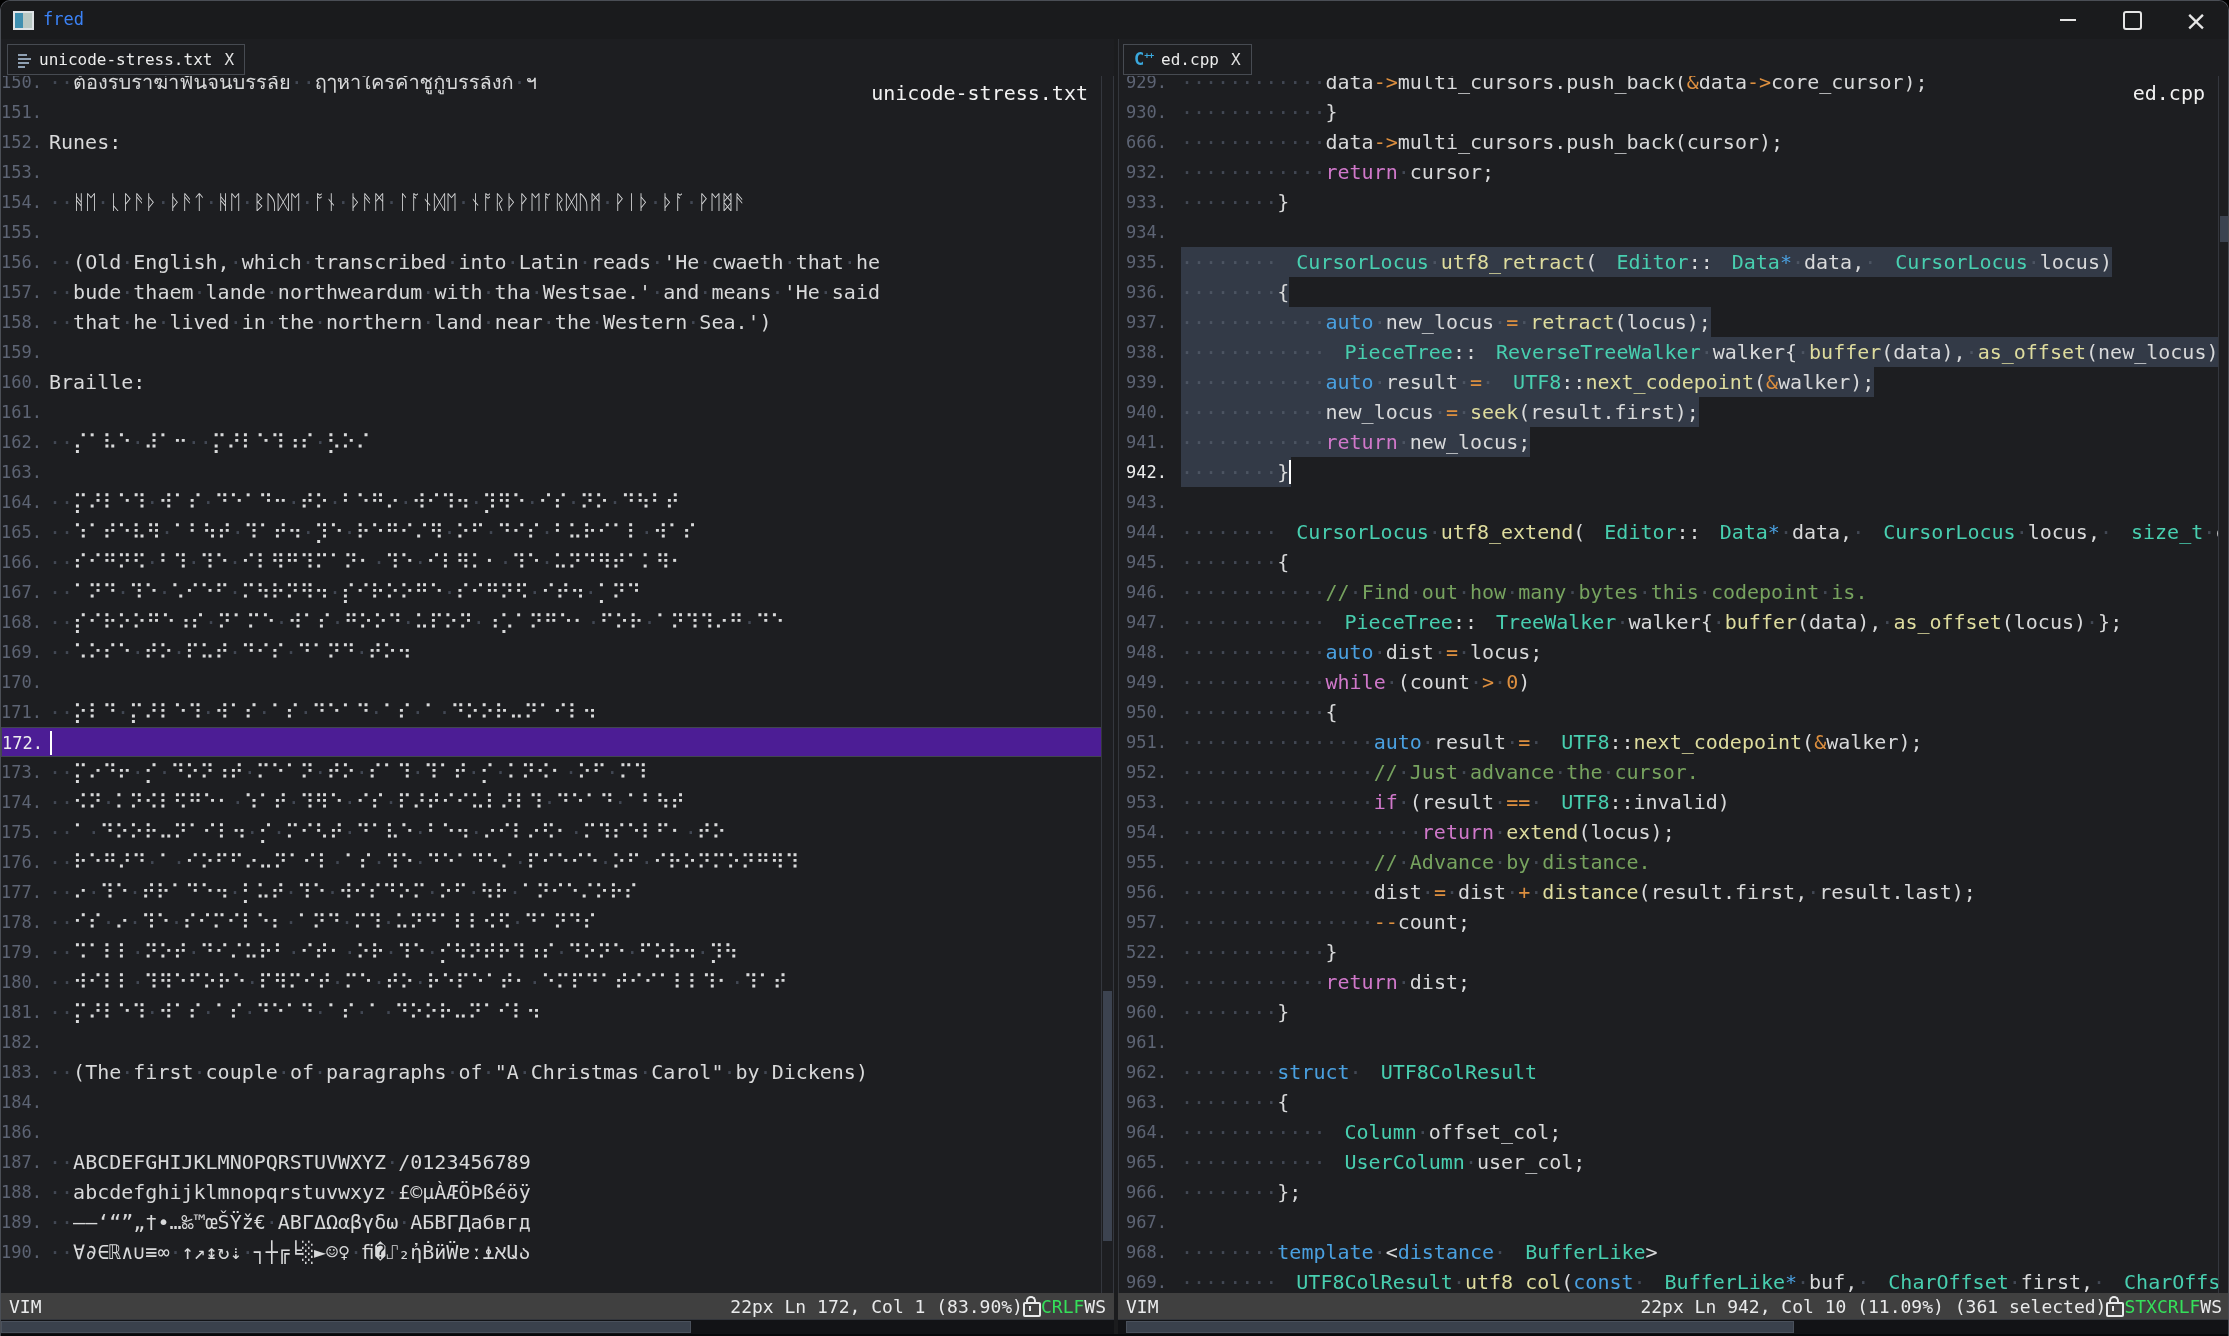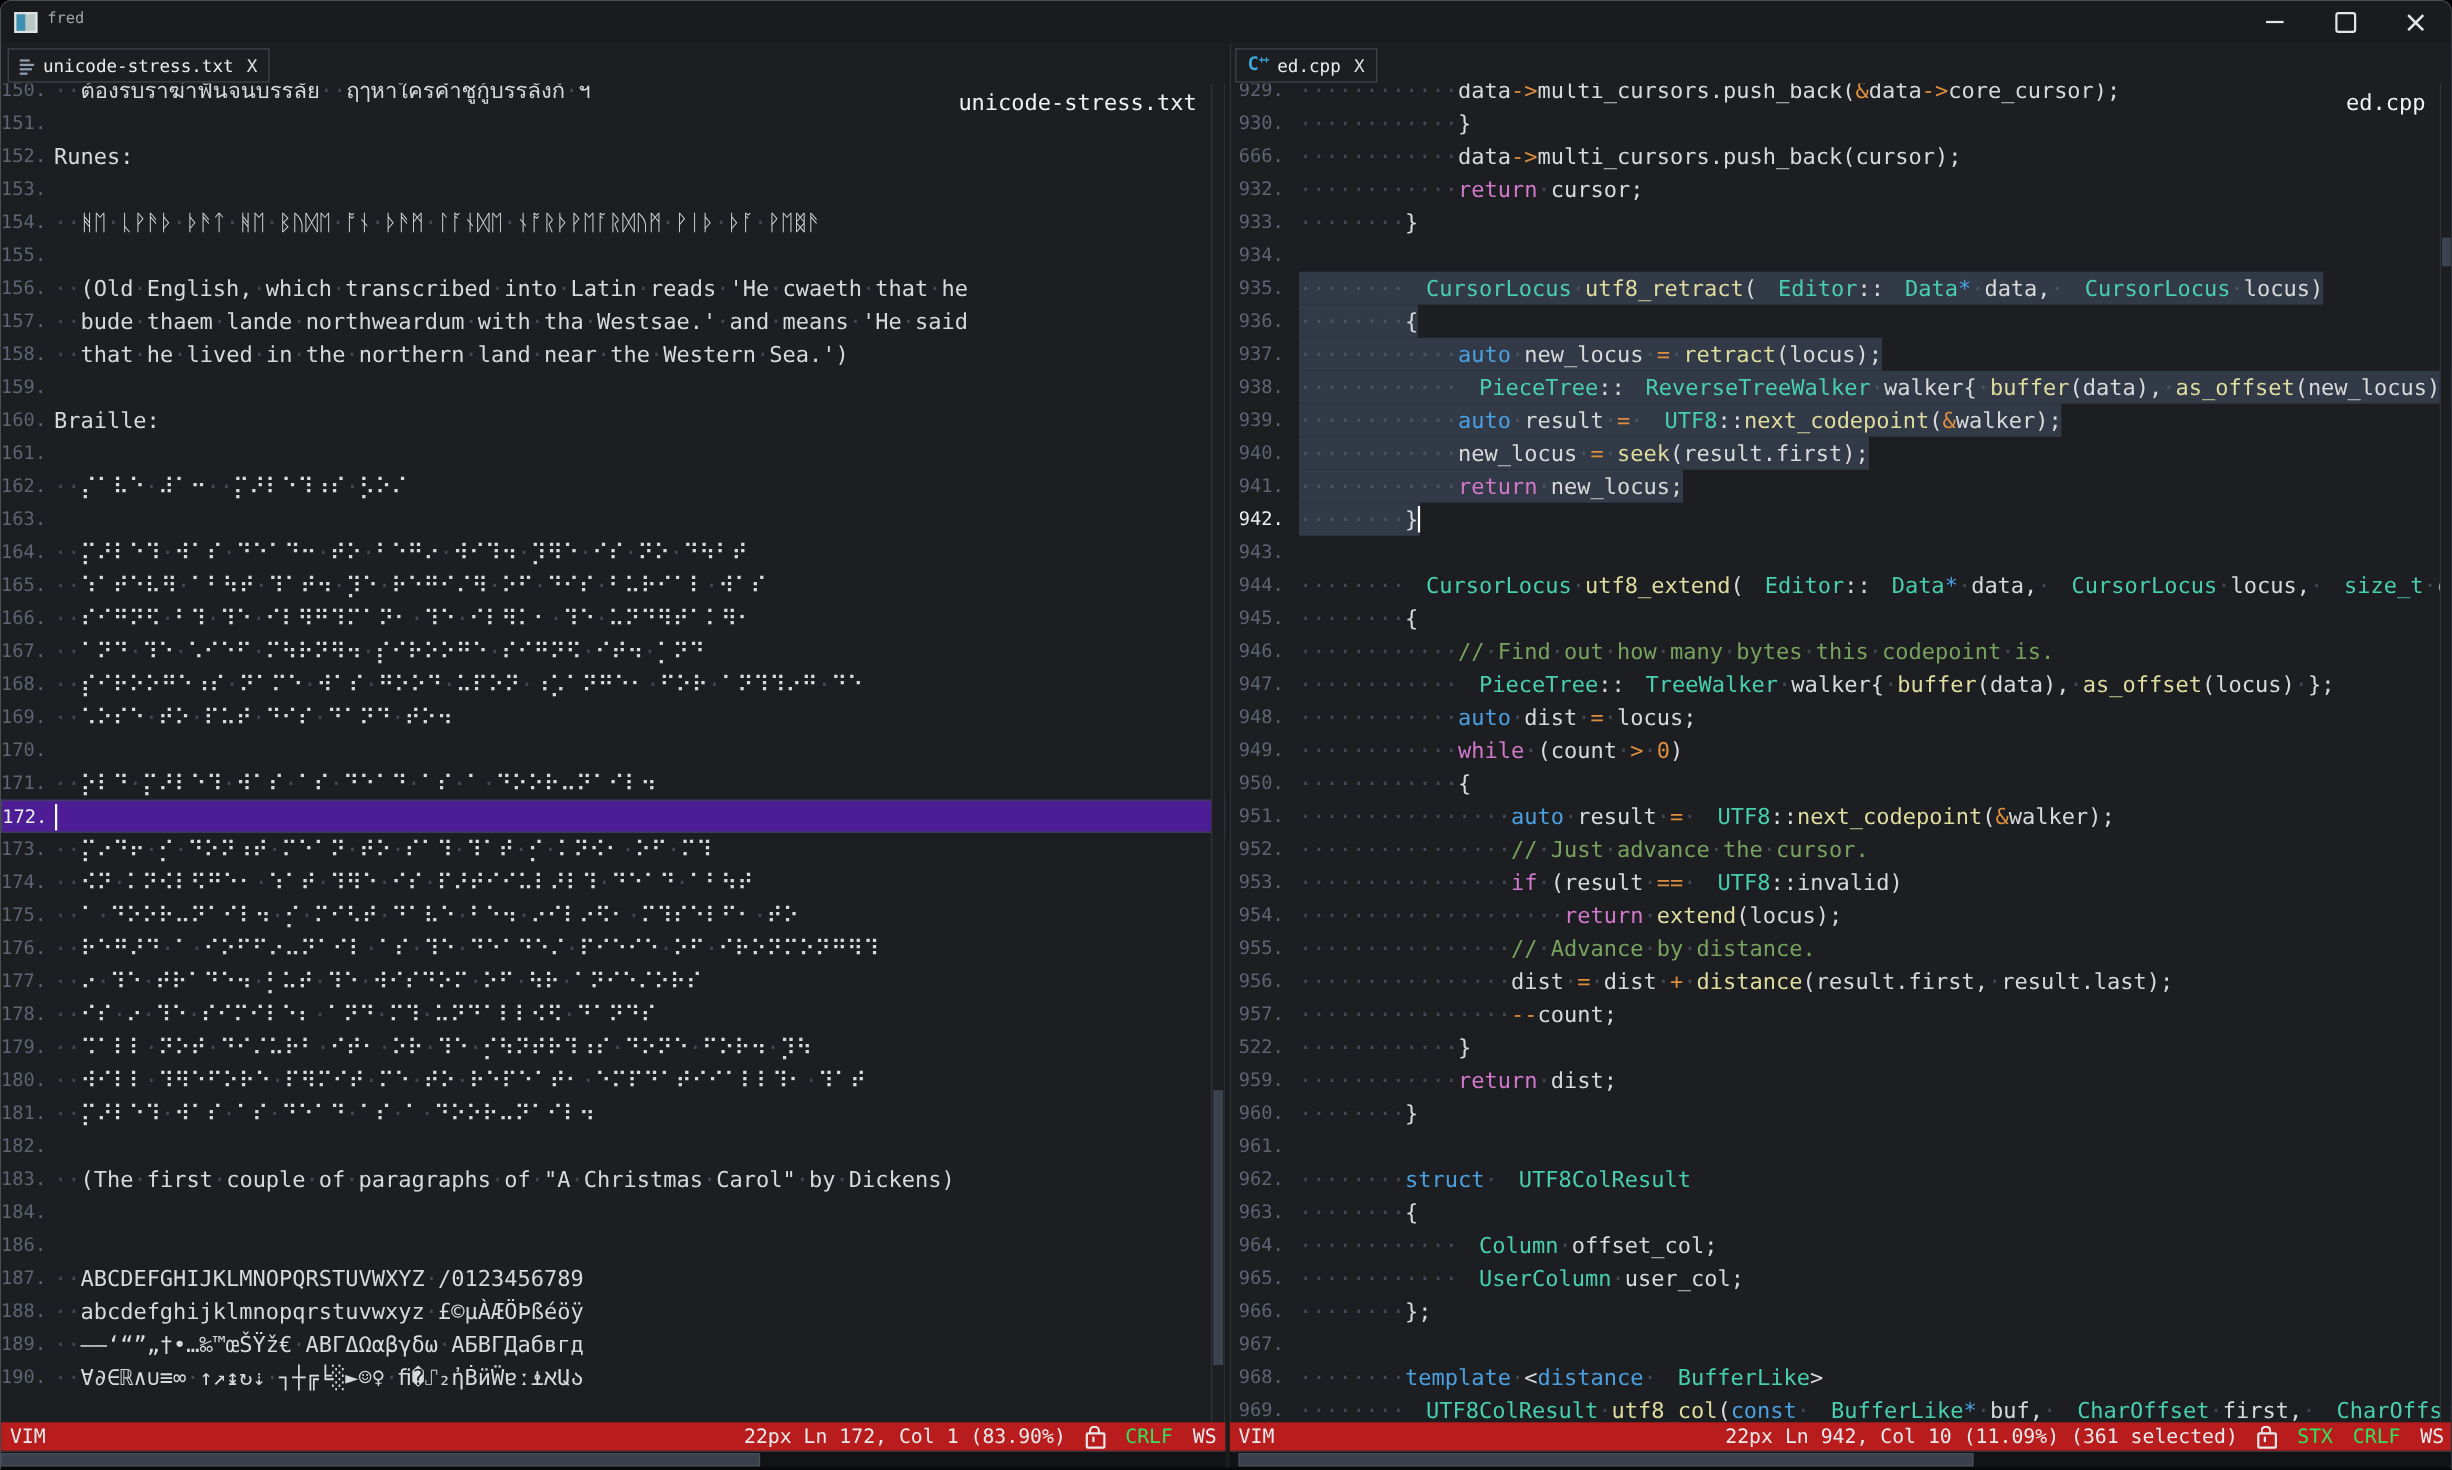--- a/index.html
+++ b/index.html
@@ -3,21 +3,21 @@
 <meta charset="utf-8">
 <style>
   html,body{margin:0;padding:0;background:#000;}
   .window{position:relative;width:2229px;height:1336px;background:#1b1c1e;
     border:1px solid #4a4e55;border-bottom:none;border-radius:10px 10px 0 0;overflow:hidden;
     font-family:"DejaVu Sans Mono","Liberation Mono",monospace;color:#d8d9da;box-sizing:border-box;}
   
   .titlebar{position:absolute;left:0;top:0;width:100%;height:38px;background:#1a1b1d;}
   .app-icon{position:absolute;left:12px;top:10px;width:17px;height:15px;border:2px solid #dfe3e6;background:#b9c8c4;}
   .app-icon::before{content:"";position:absolute;left:0;top:0;width:8px;height:15px;background:#3f8fb0;}
-  .title-text{position:absolute;left:42px;top:8px;font-size:14px;color:#a3a3a3;}
+  .title-text{position:absolute;left:42px;top:8px;font-size:17px;color:#3b82f6;}
   .winbtn{position:absolute;top:0;width:60px;height:38px;display:flex;align-items:center;justify-content:center;color:#e6e6e6;}
   .btn-min{right:130px;}.btn-max{right:66px;}.btn-close{right:2px;font-size:27px;font-family:"DejaVu Sans",sans-serif;}
   .glyph-min{width:16px;height:2px;background:#e6e6e6;}
   .glyph-max{width:15px;height:15px;border:2px solid #e6e6e6;border-radius:3px;}
   
   .pane{position:absolute;top:38px;height:1254px;background:#1d1e21;overflow:hidden;}
   .pane-left{left:0;width:1113px;}
   .pane-right{left:1117px;width:1112px;border-left:1px solid #33363c;}
   .tabrow{position:absolute;left:0;top:0;height:37px;width:100%;z-index:5;}
   .tab{position:absolute;top:5px;height:31px;display:inline-flex;align-items:center;gap:8px;
@@ -45,22 +45,22 @@
   .sel .ws{color:#4c5462;}
   .curline{border:1px solid #41464f;background:#4c1d95;box-sizing:border-box;}
   .cursor{display:inline-block;width:2px;height:24px;background:#ffffff;vertical-align:middle;margin-top:-3px;}
   
   .tk-t{color:#d8d9da;} .tk-w{color:#4aa0e0;} .tk-k{color:#d078ca;} .tk-y{color:#dedc9e;}
   .tk-c{color:#48cfb0;margin-left:19px;} .tk-o{color:#dd8f3f;} .tk-m{color:#77a35f;} .tk-n{color:#dd8f3f;}
   
   .vscroll{position:absolute;top:37px;right:0;width:13px;height:1217px;background:#1d1e21;
     border-left:1px solid #34373e;border-right:1px solid #34373e;z-index:6;box-sizing:border-box;}
   .vthumb{position:absolute;left:1px;width:9px;background:#3c4350;}
-  .statusbar{position:absolute;top:1292px;height:26px;background:#b91c1c;display:flex;align-items:center;
-    font-size:18px;color:#e9eaeb;gap:18px;padding:0 8px;box-sizing:border-box;z-index:7;}
+  .statusbar{position:absolute;top:1292px;height:26px;background:#404040;display:flex;align-items:center;
+    font-size:18px;color:#e9eaeb;padding:0 8px;box-sizing:border-box;z-index:7;}
   .status-left{left:0;width:1113px;}
   .status-right{left:1117px;width:1112px;}
   .sb-spacer{flex:1;}
   .sb-green{color:#35e05a;}
   .lock{position:relative;width:14px;height:11px;border:2px solid #e9eaeb;border-radius:2px;margin-top:6px;}
   .lock::before{content:"";position:absolute;left:1px;top:-8px;width:6px;height:6px;border:2px solid #e9eaeb;border-bottom:none;border-radius:5px 5px 0 0;}
   .lock::after{content:"";position:absolute;left:4px;top:2px;width:2px;height:5px;background:#e9eaeb;}
   .hscroll{position:absolute;top:1318px;height:15px;background:#121316;border-top:1px solid #33363c;z-index:7;}
   .hscroll-left{left:0;width:1113px;}
   .hscroll-right{left:1117px;width:1112px;}

